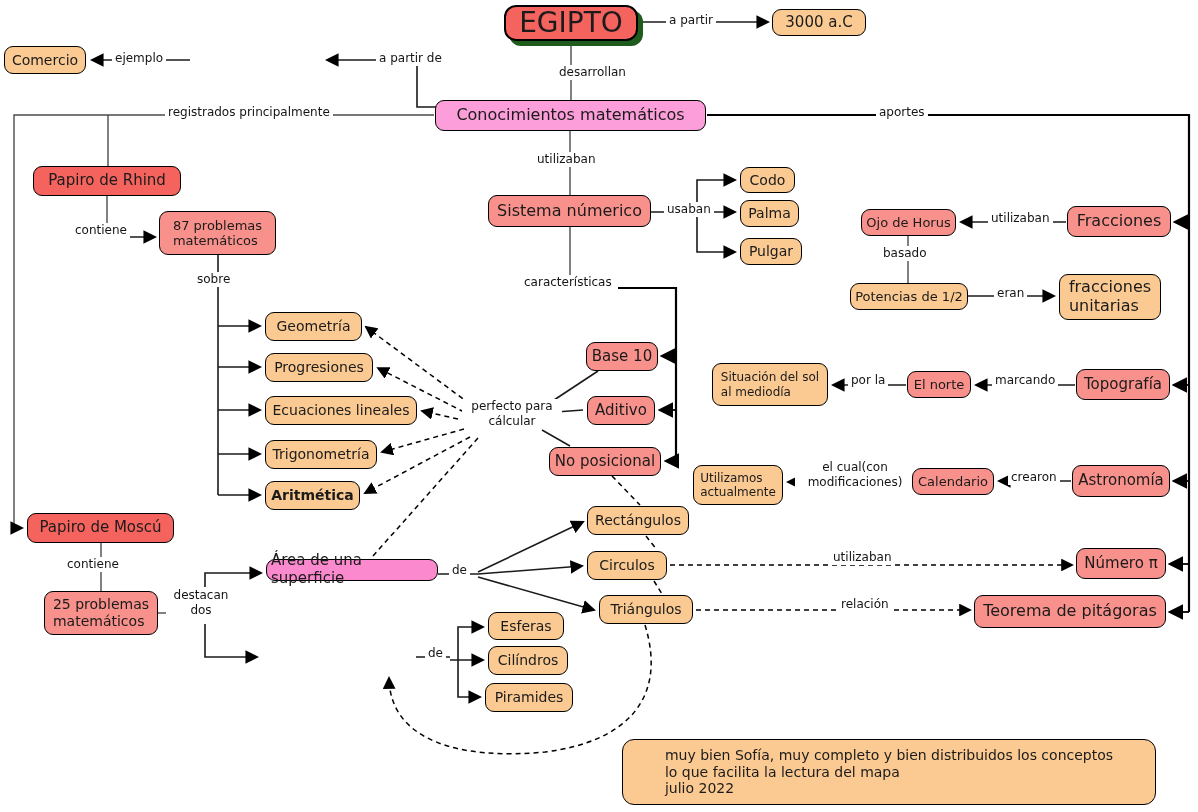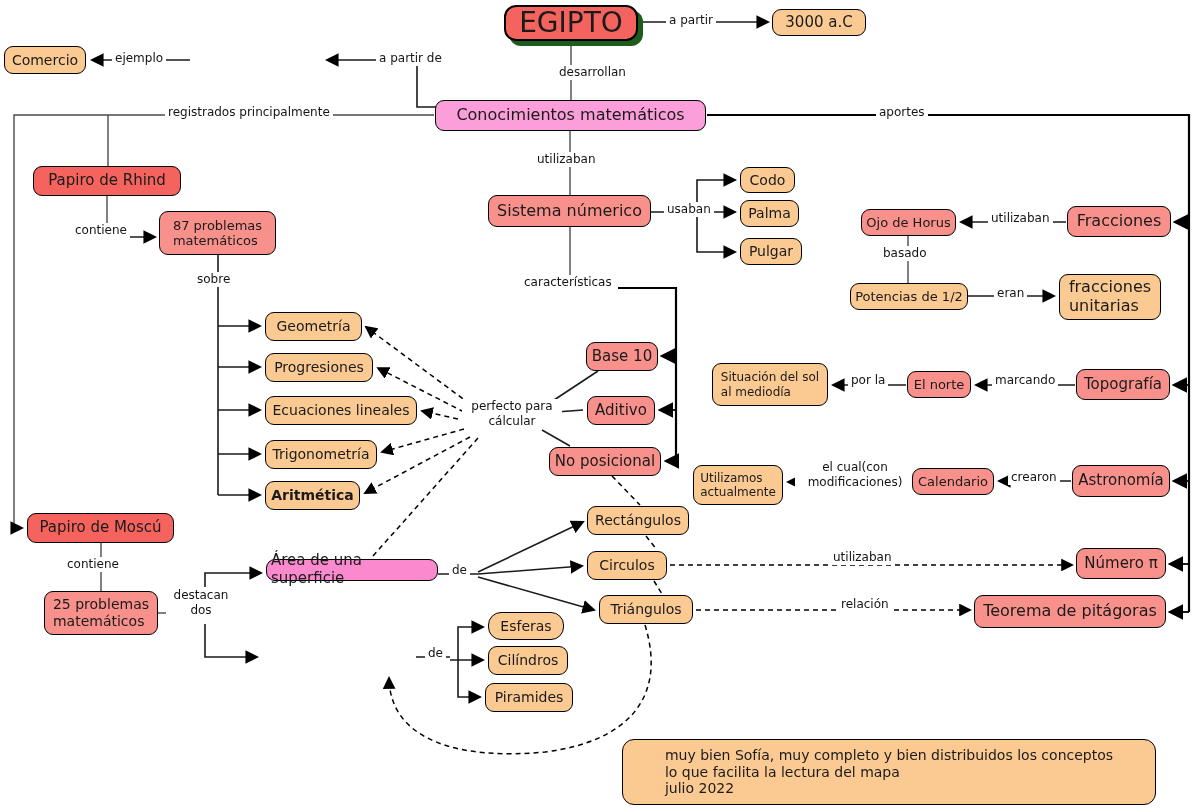--- a/index.html
+++ b/index.html
@@ -141,21 +141,21 @@
 actualmente</div>
     <div class="node salmon" data-name="node-calendario" style="left: 912px; top: 468px; width: 82px; height: 27px; font-size: 13px;">Calendario</div>
     <div class="node salmon" data-name="node-astronomia" style="left: 1072px; top: 465px; width: 98px; height: 32px; font-size: 15px;">Astronomía</div>
     <div class="node red" data-name="node-papiro-moscu" style="left: 27px; top: 513px; width: 147px; height: 30px; font-size: 15px;">Papiro de Moscú</div>
     <div class="node salmon" data-name="node-25-problemas" style="left: 44px; top: 591px; width: 114px; height: 44px; font-size: 14px;">25 problemas
 matemáticos</div>
     <div class="node pink2" data-name="node-area-superficie" style="left: 266px; top: 559px; width: 172px; height: 22px; font-size: 15px;">Área de una superficie</div>
     <div class="node orange" data-name="node-rectangulos" style="left: 587px; top: 506px; width: 102px; height: 29px; font-size: 14px;">Rectángulos</div>
     <div class="node orange" data-name="node-circulos" style="left: 587px; top: 551px; width: 80px; height: 29px; font-size: 14px;">Circulos</div>
     <div class="node orange" data-name="node-triangulos" style="left: 599px; top: 595px; width: 94px; height: 29px; font-size: 14px;">Triángulos</div>
-    <div class="node orange" data-name="node-esferas" style="left: 488px; top: 612px; width: 76px; height: 28px; font-size: 14px; border-radius: 13px;">Esferas</div>
+    <div class="node orange" data-name="node-esferas" style="left: 488px; top: 612px; width: 76px; height: 28px; font-size: 14px;">Esferas</div>
     <div class="node orange" data-name="node-cilindros" style="left: 488px; top: 646px; width: 80px; height: 29px; font-size: 14px;">Cilíndros</div>
     <div class="node orange" data-name="node-piramides" style="left: 485px; top: 683px; width: 88px; height: 29px; font-size: 14px;">Piramides</div>
     <div class="node salmon" data-name="node-numero-pi" style="left: 1076px; top: 548px; width: 90px; height: 31px; font-size: 15px;">Número π</div>
     <div class="node salmon" data-name="node-teorema" style="left: 974px; top: 595px; width: 192px; height: 33px; font-size: 16px;">Teorema de pitágoras</div>
     <div class="node orange" data-name="node-comentario" style="left: 622px; top: 739px; width: 534px; height: 66px; font-size: 14px;">muy bien Sofía, muy completo y bien distribuidos los conceptos
 lo que facilita la lectura del mapa
 julio 2022</div>
     <div class="elabel" data-name="edge-label-a-partir" style="left: 666px; top: 13px;">a partir</div>
     <div class="elabel" data-name="edge-label-desarrollan" style="left: 512px; top: 65px; margin-left: 44px;">desarrollan</div>
     <div class="elabel" data-name="edge-label-ejemplo" style="left: 112px; top: 51px;">ejemplo</div>

